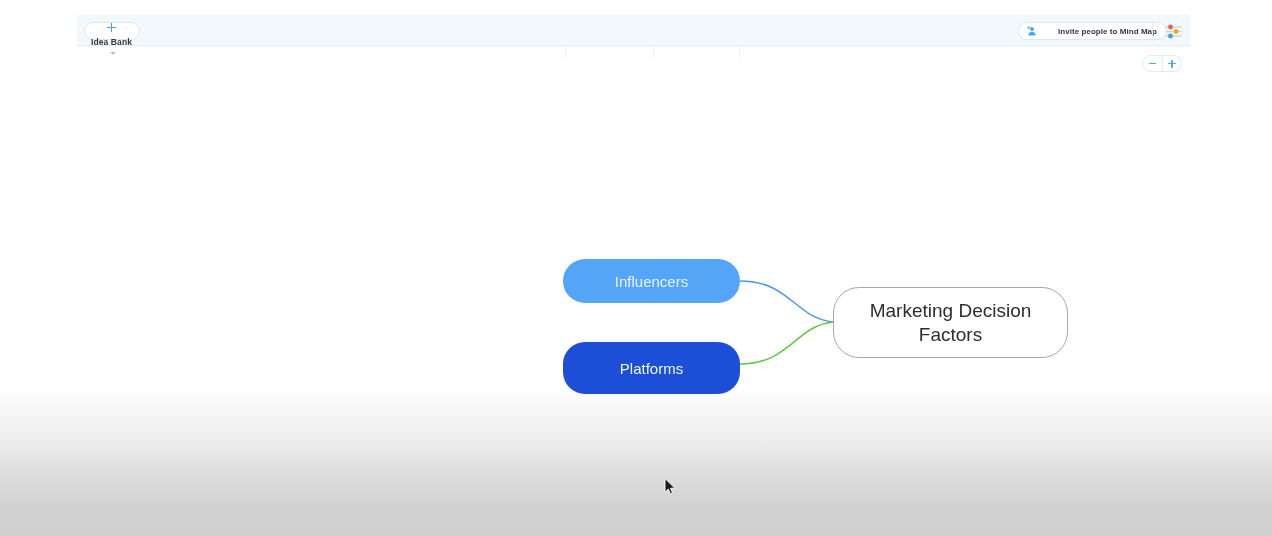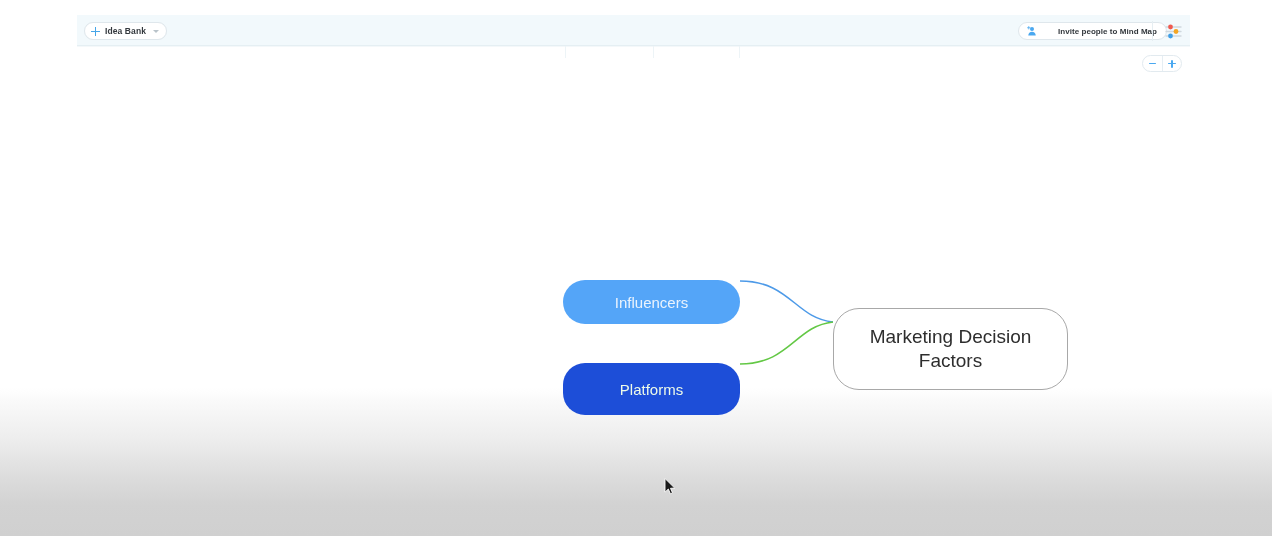--- a/index.html
+++ b/index.html
@@ -76,20 +76,21 @@
     height: 18px;
     display: flex;
     align-items: center;
     gap: 5px;
     padding: 0 7px 0 6px;
     background: #ffffff;
     border: 1px solid #dfe7ec;
     border-radius: 9px;
     cursor: pointer;
     box-shadow: 0 0 1px rgba(0,0,0,0.03);
+    flex-direction: column;
   }
   .plus-icon {
     display: inline-block;
     width: 9px; height: 9px;
     position: relative;
     flex: 0 0 auto;
   }
   .plus-icon::before, .plus-icon::after {
     content: "";
     position: absolute;
@@ -209,21 +210,20 @@
   .mindmap-layer svg { position: absolute; left:0; top:0; overflow: visible; }
 
   .node {
     position: absolute;
     display: flex;
     align-items: center;
     justify-content: center;
     text-align: center;
     cursor: pointer;
     pointer-events: auto;
-    margin-top: 21px;
   }
 
   .node-influencers {
     left: 563px; top: 259px;
     width: 177px; height: 44px;
     background: #54a5f8;
     border-radius: 22px;
     color: #eaf3fd;
     font-size: 15px;
   }
@@ -232,21 +232,21 @@
     left: 563px; top: 342px;
     width: 177px; height: 52px;
     background: #1d4ed8;
     border-radius: 22px;
     color: #edfae8;
     font-size: 15px;
   }
 
   .node-root {
     left: 833px; top: 287px;
-    width: 235px; height: 82px;
+    width: 235px; height: 71px;
     background: #ffffff;
     border: 1.2px solid #a8a8a8;
     border-radius: 26px;
     color: #2e2e2e;
     font-size: 19px;
     line-height: 1.25;
     padding: 0 14px;
   }
   .node-root .node-label { display: block; }
 

